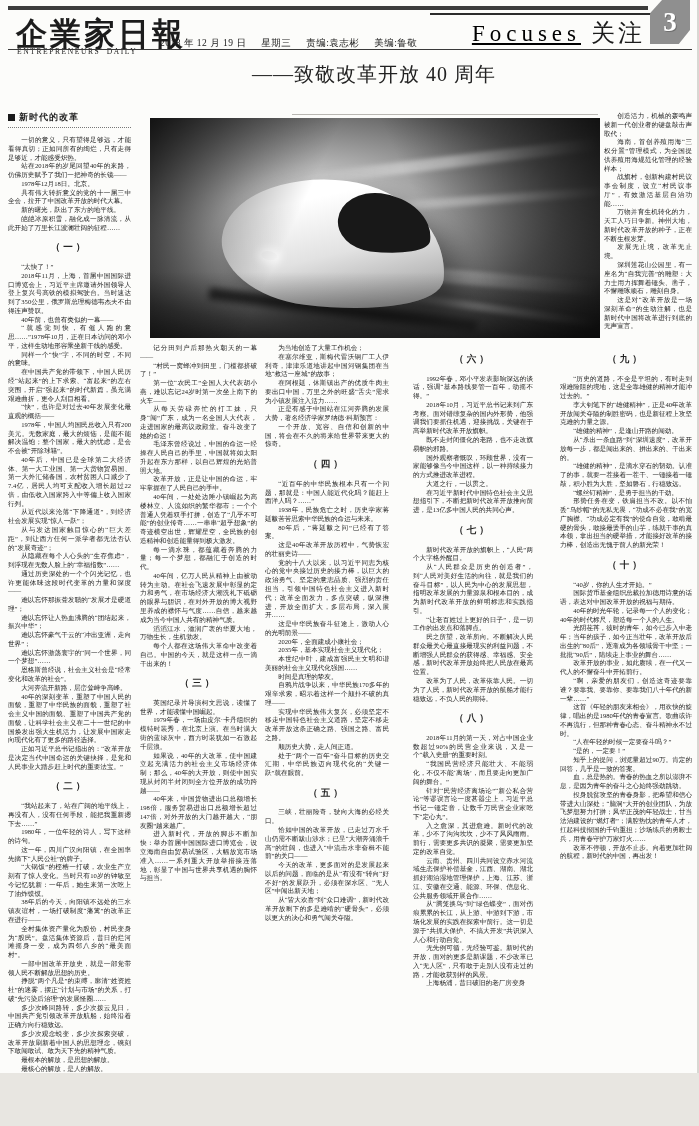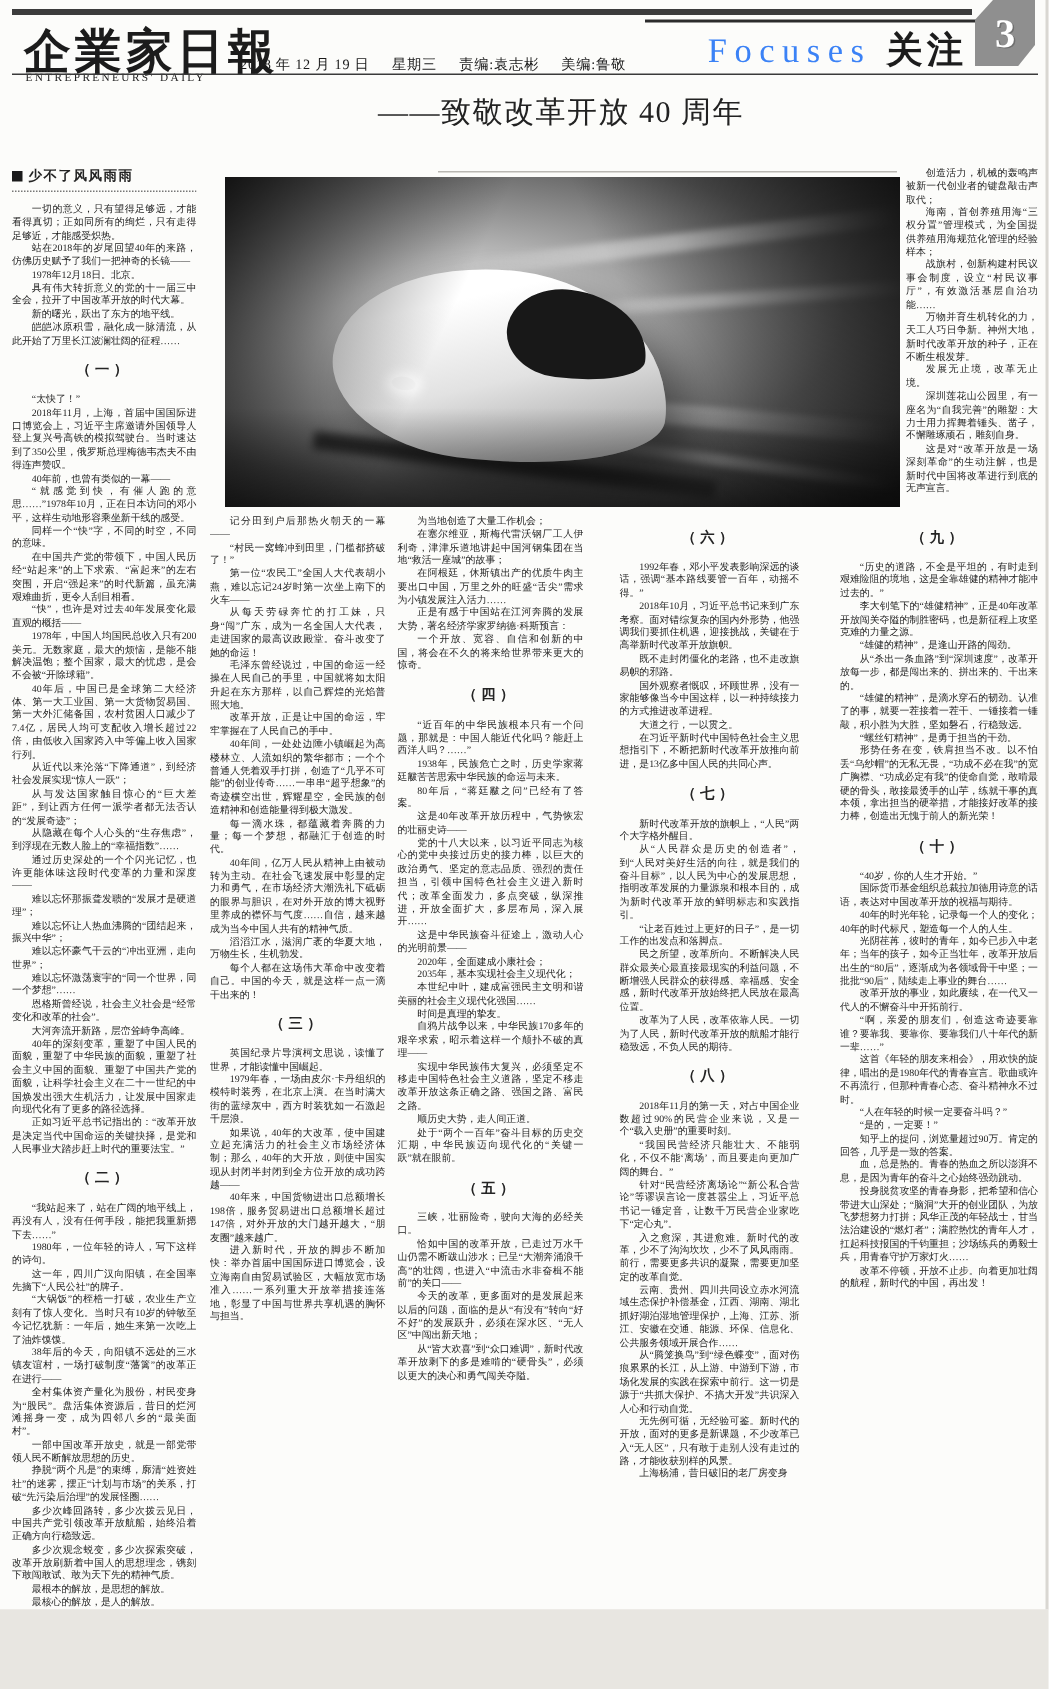--- a/index.html
+++ b/index.html
@@ -8,22 +8,22 @@
         border-right:2px solid #d9d7d2;box-sizing:border-box;}
   
   .topbar{position:absolute;left:8px;top:6px;width:640px;height:4px;background:#3c3c3c;}
   .logo{position:absolute;left:16px;top:14px;font-size:31px;font-weight:bold;letter-spacing:3px;
         font-family:"Liberation Serif",serif;transform:scaleY(1.04);white-space:nowrap;}
   .logo-en{position:absolute;left:17px;top:47px;font-size:7.5px;letter-spacing:1.6px;color:#222;text-align:center;}
   .dateline{position:absolute;left:160px;top:37px;font-size:9.5px;letter-spacing:.5px;color:#1a1a1a;white-space:nowrap;}
   .dateline span{margin-right:12px;}
   .rule-right{position:absolute;left:430px;top:13px;width:225px;height:2px;background:#2c2c2c;}
   .focuses{position:absolute;right:52px;top:17px;white-space:nowrap;}
-  .focuses .en{font-size:23px;letter-spacing:5px;font-family:"Liberation Serif",serif;color:#3b82f6;}
-  .focuses .cn{font-size:24px;font-weight:bold;letter-spacing:3px;margin-left:6px;}
+  .focuses .en{font-size:23px;letter-spacing:5px;font-family:"Liberation Serif",serif;color:#000000;text-decoration:underline;}
+  .focuses .cn{font-size:24px;font-weight:normal;letter-spacing:3px;margin-left:6px;}
   .badge{position:absolute;right:7px;top:0px;width:40px;height:44px;background:#8f8f8f;
          clip-path:polygon(30% 0,100% 0,100% 68%,72% 100%,0 100%,0 30%);
          display:flex;align-items:center;justify-content:center;}
   .badge-inner{color:#fff;font-size:27px;font-weight:bold;font-family:"Liberation Serif",serif;
          text-shadow:1px 1px 0 #6f6f6f;}
   .rule-masthead{position:absolute;left:8px;top:49px;width:684px;height:1px;background:#3a3a3a;}
   
   .headline{position:absolute;left:148px;top:56px;width:452px;text-align:center;}
   .headline-title{font-size:37px;font-weight:bold;letter-spacing:3px;line-height:1.05;white-space:nowrap;}
   .headline-sub{font-size:20px;margin-top:5px;letter-spacing:1px;color:#222;}
@@ -103,21 +103,21 @@
     <div class="streak s4"></div>
     <div class="ph-skirt"></div>
     <div class="ph-train">
       <div class="ph-windshield"></div>
       <div class="ph-light"></div>
     </div>
     <div class="ph-corner"></div>
   </div>
 
   <div id="col1" class="col">
-    <div class="byline"><span class="sq"></span><span>少不了风风雨雨</span></div>
+    <div class="byline"><span class="sq"></span><span>新时代的改革</span></div>
   <p>一切的意义，只有望得足够远，才能看得真切；正如同所有的绚烂，只有走得足够近，才能感受炽热。</p>
       <p>站在2018年的岁尾回望40年的来路，仿佛历史赋予了我们一把神奇的长镜——</p>
       <p>1978年12月18日。北京。</p>
       <p>具有伟大转折意义的党的十一届三中全会，拉开了中国改革开放的时代大幕。</p>
       <p>新的曙光，跃出了东方的地平线。</p>
       <p>皑皑冰原积雪，融化成一脉清流，从此开始了万里长江波澜壮阔的征程……</p>
       <div class="sec">（一）</div>
       <p>“太快了！”</p>
       <p>2018年11月，上海，首届中国国际进口博览会上，习近平主席邀请外国领导人登上复兴号高铁的模拟驾驶台。当时速达到了350公里，俄罗斯总理梅德韦杰夫不由得连声赞叹。</p>
       <p>40年前，也曾有类似的一幕——</p>

